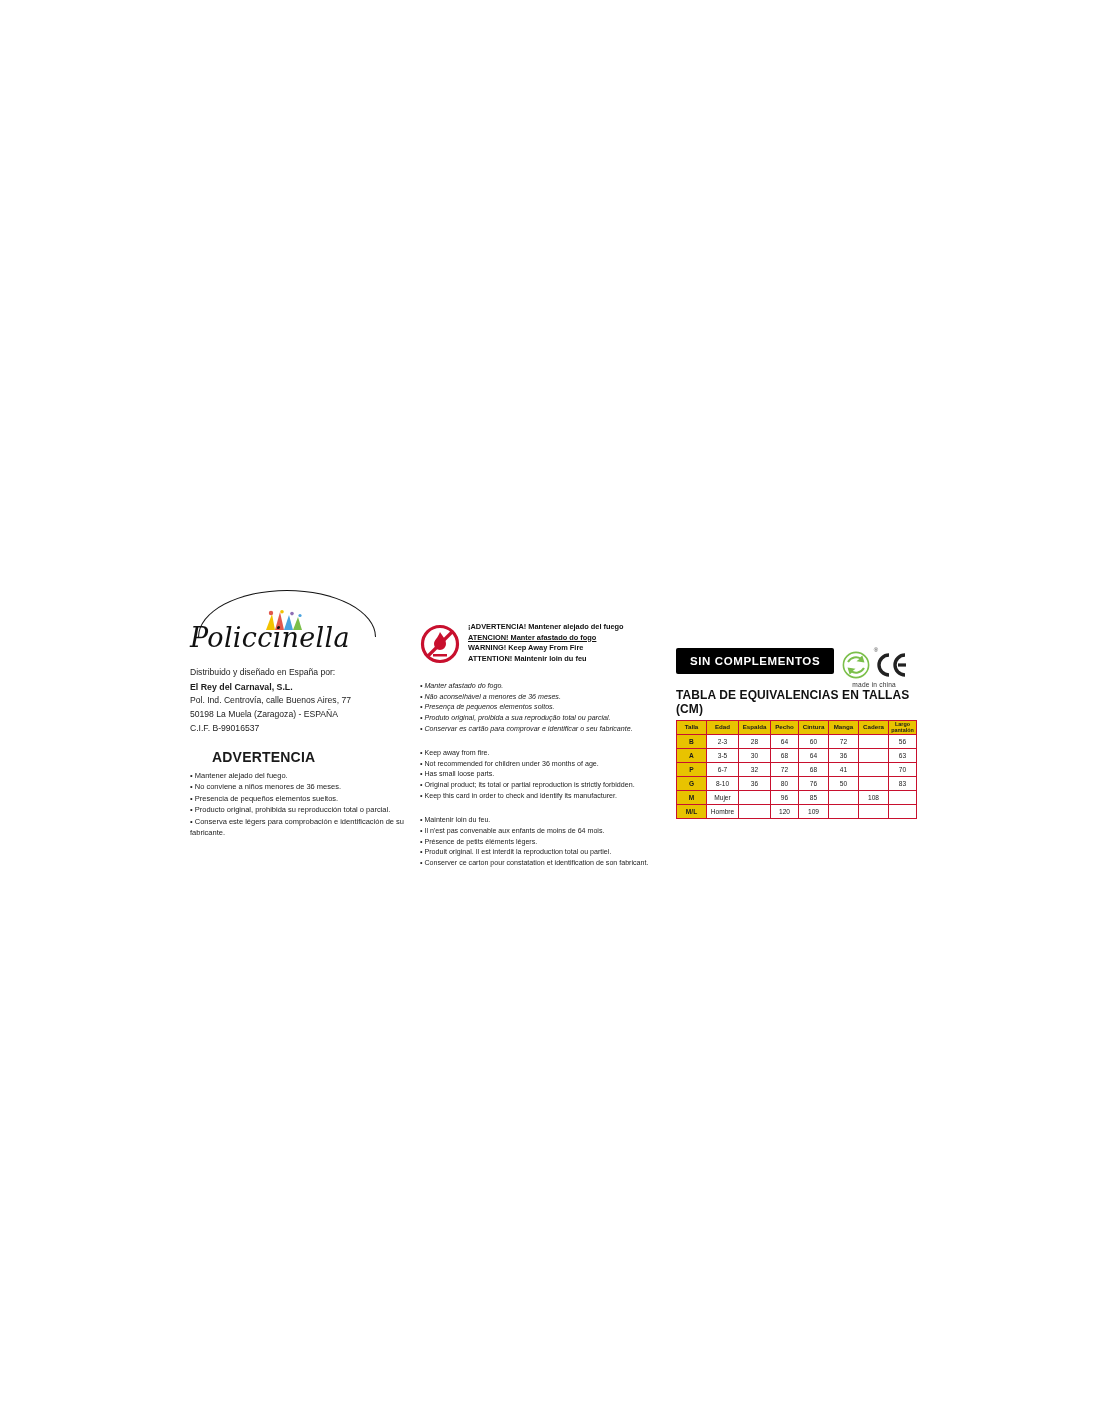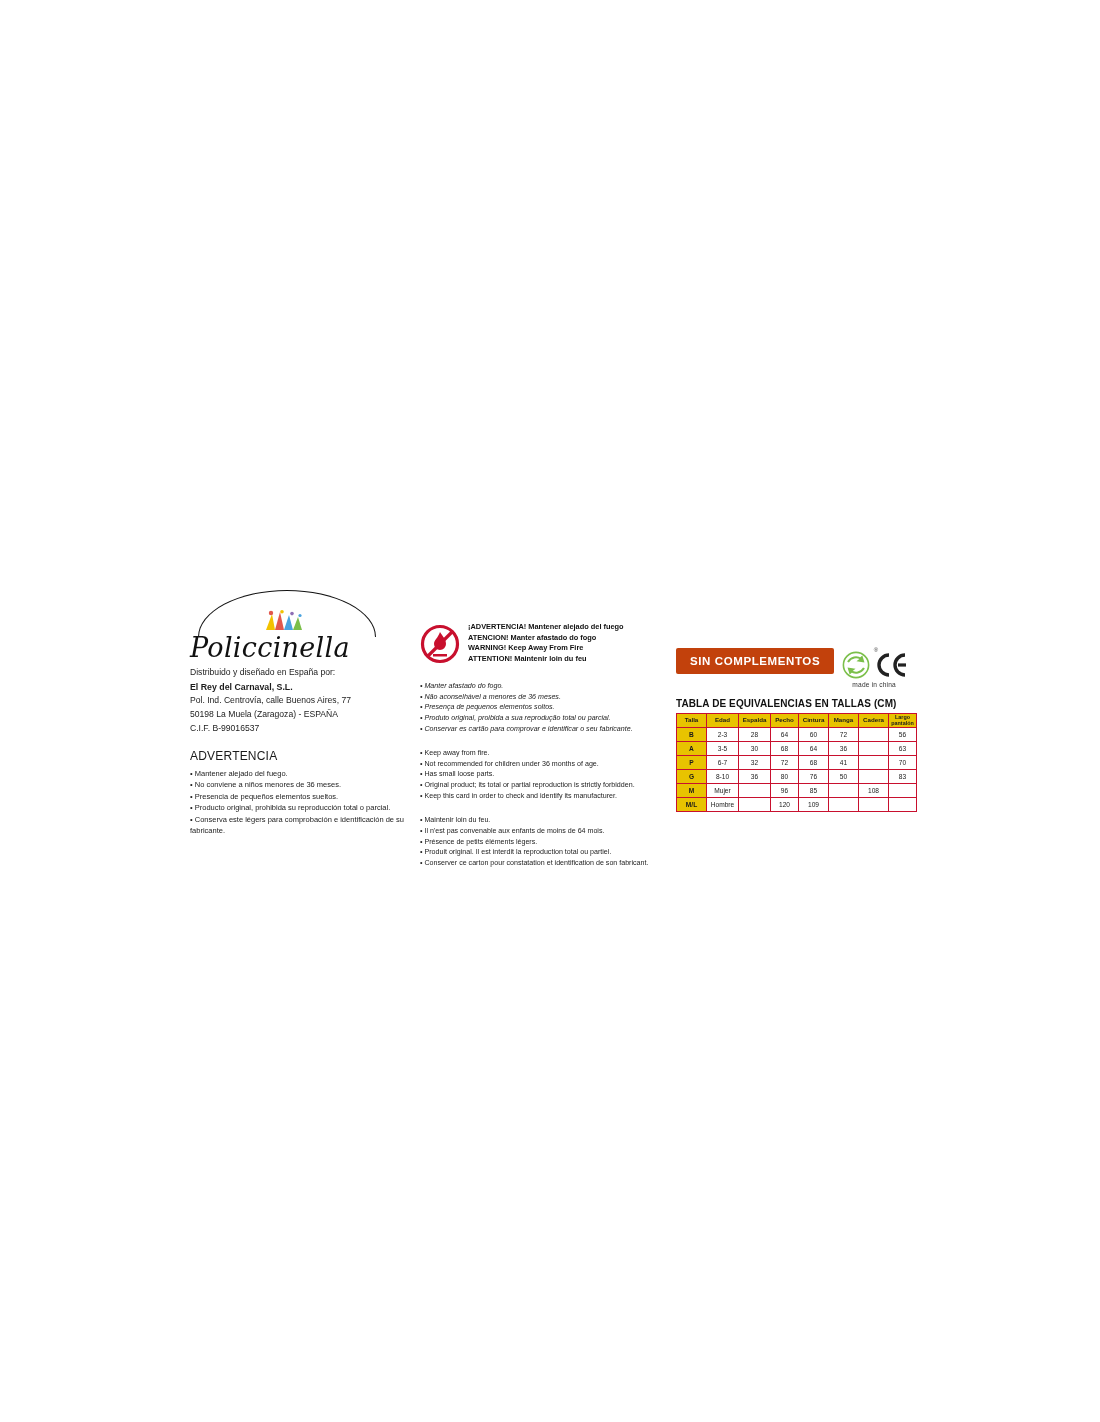--- a/index.html
+++ b/index.html
@@ -49,44 +49,45 @@
   .logo-conf {
     position: absolute;
     left: 72px;
     top: 22px;
     width: 44px;
     height: 26px;
   }
   .logo-name {
     position: absolute;
     left: 0;
-    top: 44px;
+    top: 34px;
     font-family: "DejaVu Serif", serif;
     font-style: italic;
     font-size: 27px;
     letter-spacing: 0.3px;
     color: #111;
     white-space: nowrap;
   }
 
   .dist-block {
     margin-top: 8px;
     font-size: 8.6px;
     line-height: 1.62;
     color: #1c1c1c;
   }
   .dist-intro { font-size: 8.6px; }
   .dist-company { font-weight: bold; font-size: 8.8px; }
   .dist-line { font-size: 8.6px; }
 
   .adv-title {
     margin-top: 13px;
-    font-weight: normal;
-    font-size: 12px;
+    font-weight: bold;
+    font-size: 14px;
     letter-spacing: 0.2px;
+    margin-left: 22px;
   }
   .bullets {
     margin-top: 5px;
     font-size: 7.5px;
     line-height: 1.52;
     color: #1c1c1c;
   }
   .bullets div { white-space: normal; }
 
   
@@ -103,21 +104,21 @@
   }
   .no-fire {
     position: absolute;
     left: 0;
     top: 2px;
     width: 40px;
     height: 40px;
   }
   .warn-lines { font-size: 7.4px; line-height: 1.42; }
   .warn-lines .l-es { font-weight: bold; color: #111; }
-  .warn-lines .l-pt { font-weight: bold; color: #111; }
+  .warn-lines .l-pt { font-weight: bold; color: #111; text-decoration: underline; }
   .warn-lines .l-en { font-weight: bold; color: #111; }
   .warn-lines .l-fr { font-weight: bold; color: #111; }
 
   .warn-group {
     margin-top: 14px;
     font-size: 7.1px;
     line-height: 1.5;
     color: #1c1c1c;
   }
   .warn-group.pt { margin-top: 13px; font-style: italic; }
@@ -128,21 +129,21 @@
     left: 676px;
     top: 648px;
     width: 254px;
   }
   .badge-row {
     display: flex;
     align-items: flex-start;
     gap: 8px;
   }
   .badge-sin {
-    background: #c2410c;
+    background: #000000;
     color: #ffffff;
     font-weight: bold;
     font-size: 11.5px;
     letter-spacing: 0.6px;
     padding: 7px 14px 7px 14px;
     border-radius: 2px;
     white-space: nowrap;
   }
   .marks {
     position: relative;
@@ -164,23 +165,22 @@
   }
   .reg-mark {
     position: absolute;
     right: 28px;
     top: -1px;
     font-size: 6px;
     color: #444;
   }
 
   .table-title {
-    margin-top: 10px;
     font-weight: bold;
-    font-size: 10px;
+    font-size: 12px;
     letter-spacing: 0.1px;
     color: #111;
   }
 
   table.sizes {
     margin-top: 4px;
     border-collapse: collapse;
     width: 240px;
     table-layout: fixed;
   }

